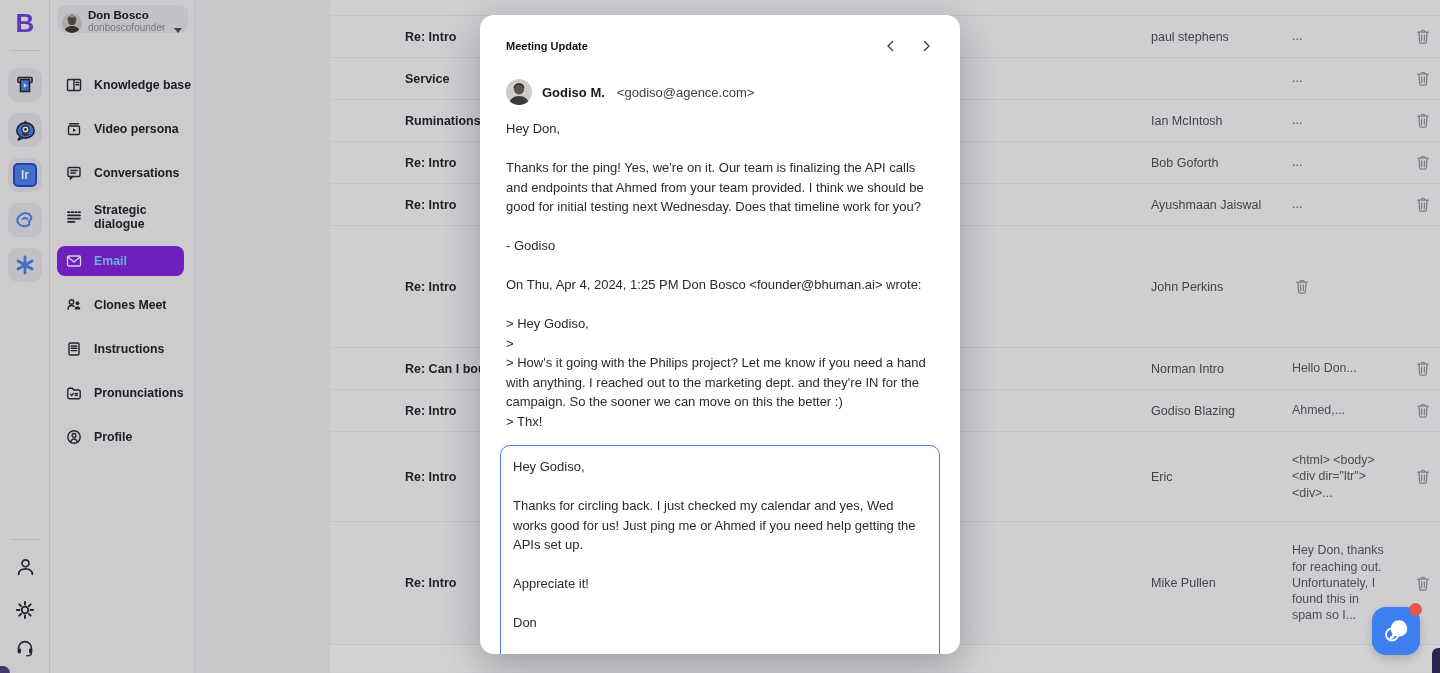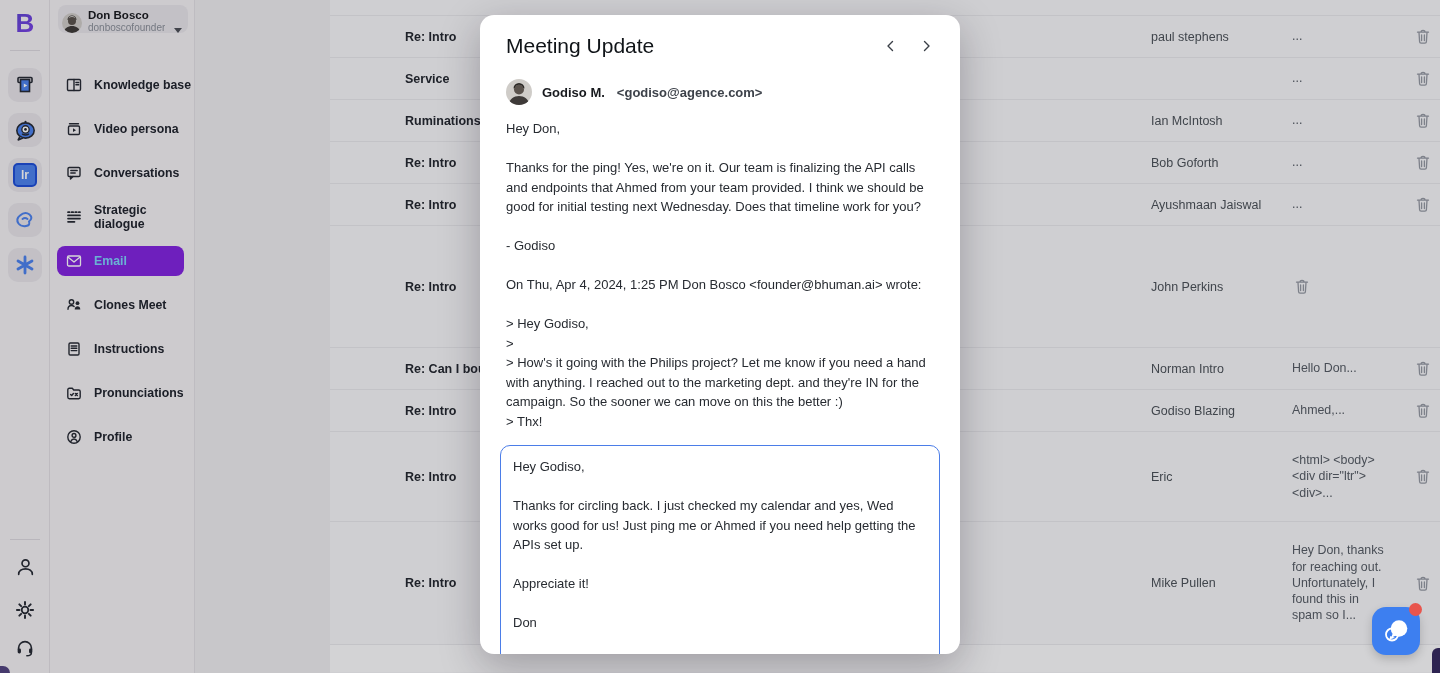--- a/index.html
+++ b/index.html
@@ -40,27 +40,27 @@
   .trashbtn { width:20px; height:22px; background:none; border:none; cursor:pointer; display:flex; align-items:center; justify-content:center; }
   .table-footer { height:27px; background:#fcfcfd; }
 
   
   .overlay { position:absolute; inset:0; background:rgba(14,12,20,0.17); z-index:10; }
 
   
   .modal { position:absolute; left:480px; top:15px; width:480px; height:639px; background:#fff; border-radius:14px;
            box-shadow:0 12px 40px rgba(20,16,30,.28); z-index:20; padding:20px 26px 0; overflow:hidden; }
   .m-head { display:flex; align-items:center; height:22px; }
-  .m-title { font-size:21px; font-weight:400; color:#101418; }
+  .m-title { font-size:11px; font-weight:700; color:#101418; }
   .m-navs { margin-left:auto; display:flex; gap:19px; }
   .nav-arrow { width:16px; height:16px; background:none; border:none; cursor:pointer; padding:0; display:flex; align-items:center; justify-content:center; }
   .m-sender { display:flex; align-items:center; gap:10px; margin-top:22px; height:26px; }
   .avatar-md { width:26px; height:26px; border-radius:50%; overflow:hidden; flex:0 0 26px; }
   .s-name { font-size:13px; font-weight:700; color:#17191d; }
-  .s-mail { font-size:13px; color:#3d424a; margin-left:2px;font-weight:bold; }
+  .s-mail { font-size:13px; color:#3d424a; margin-left:2px; }
   .m-body { margin-top:14px; font-size:13px; line-height:19.5px; color:#272b31; white-space:pre-wrap; }
   .reply { display:block; margin:14px -6px 0; width:calc(100% + 12px); height:220px; border:1.6px solid #4b7de8; border-radius:10px;
            padding:11px 12px; font-family:"Liberation Sans", sans-serif; font-size:13px; line-height:19.5px; color:#272b31; resize:none; outline:none; }
 
   
   .chat { position:absolute; right:20px; bottom:18px; width:48px; height:48px; border-radius:14px; background:#3d7ff0;
           border:none; cursor:pointer; z-index:25; display:flex; align-items:center; justify-content:center; box-shadow:0 4px 10px rgba(0,0,0,.18); }
   .chat-dot { position:absolute; top:-4px; right:-2px; width:13px; height:13px; border-radius:50%; background:#e8554d; }
 
   

